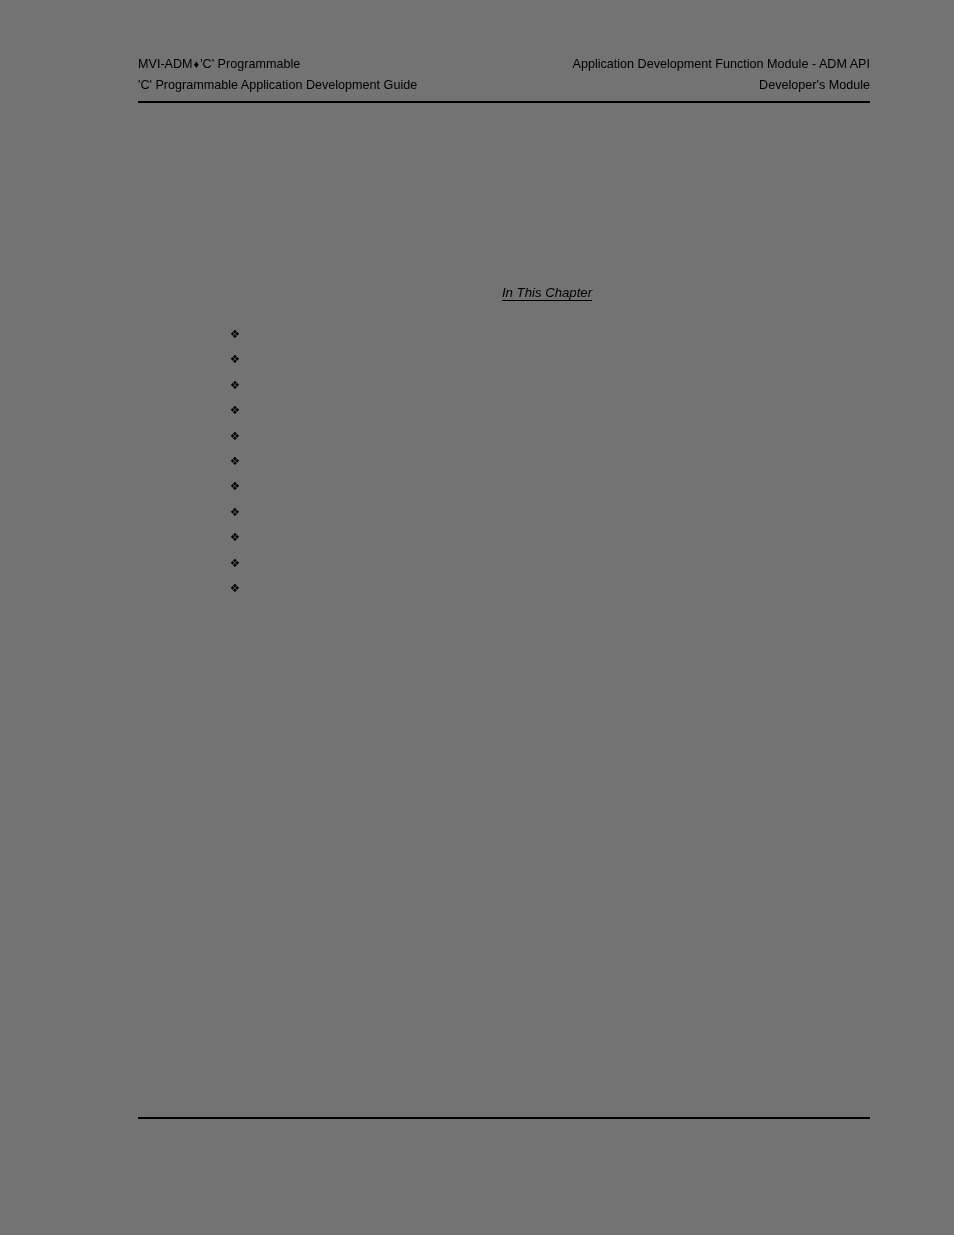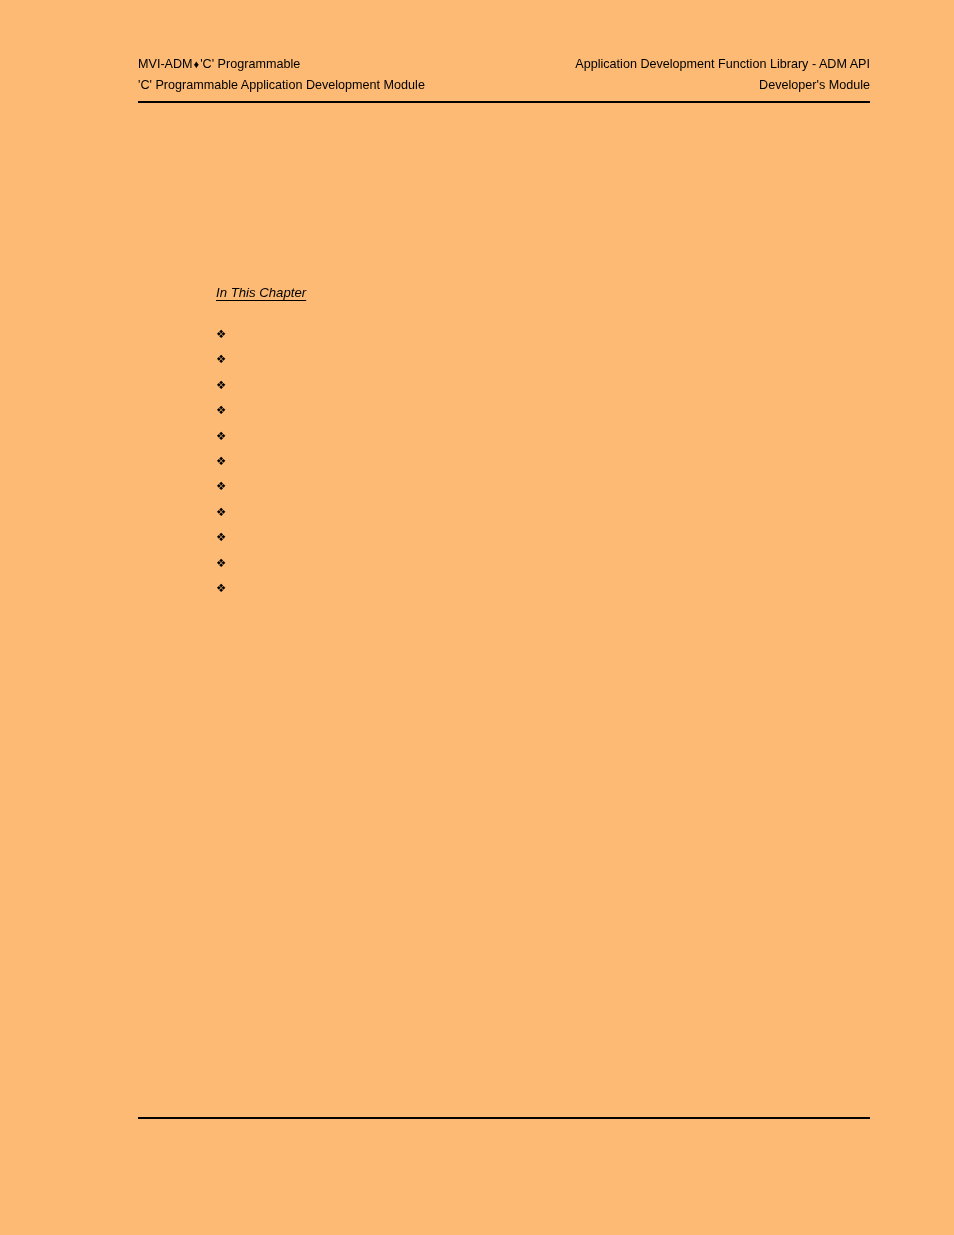--- a/index.html
+++ b/index.html
@@ -10,21 +10,21 @@
   body {
     font-family: "Liberation Sans", sans-serif;
     color: #000000;
     -webkit-font-smoothing: antialiased;
   }
 
   .page {
     position: relative;
     width: 954px;
     height: 1235px;
-    background: #fdba74;
+    background: #737373;
     overflow: hidden;
   }
 
   
   .page-header {
     position: absolute;
     left: 138px;
     top: 54px;
     width: 732px;
     display: flex;
@@ -53,23 +53,24 @@
     left: 138px;
     top: 101px;
     width: 732px;
     height: 2px;
     background: #000000;
   }
 
   
   .chapter-contents {
     position: absolute;
-    left: 216px;
+    left: 224px;
     top: 283px;
     width: 646px;
+    text-align: center;
   }
 
   .in-this-chapter {
     font-size: 13.2px;
     font-style: italic;
     line-height: 18px;
     text-decoration: underline;
     text-underline-offset: 3px;
     text-decoration-thickness: 1px;
     display: inline-block;
@@ -126,24 +127,24 @@
 </head>
 <body>
 
 <div class="page">
 
   <div class="page-header">
     <div class="header-block left">
       <span class="header-line">
         <span>MVI-ADM</span><span class="diamond-sep">♦</span><span>'C' Programmable</span>
       </span>
-      <span class="header-line">'C' Programmable Application Development Module</span>
+      <span class="header-line">'C' Programmable Application Development Guide</span>
     </div>
     <div class="header-block right">
-      <span class="header-line">Application Development Function Library - ADM API</span>
+      <span class="header-line">Application Development Function Module - ADM API</span>
       <span class="header-line">Developer's Module</span>
     </div>
   </div>
 
   <div class="header-rule"></div>
 
   <div class="chapter-contents">
     <div class="in-this-chapter">In This Chapter</div>
 
     <ul class="toc-list">

